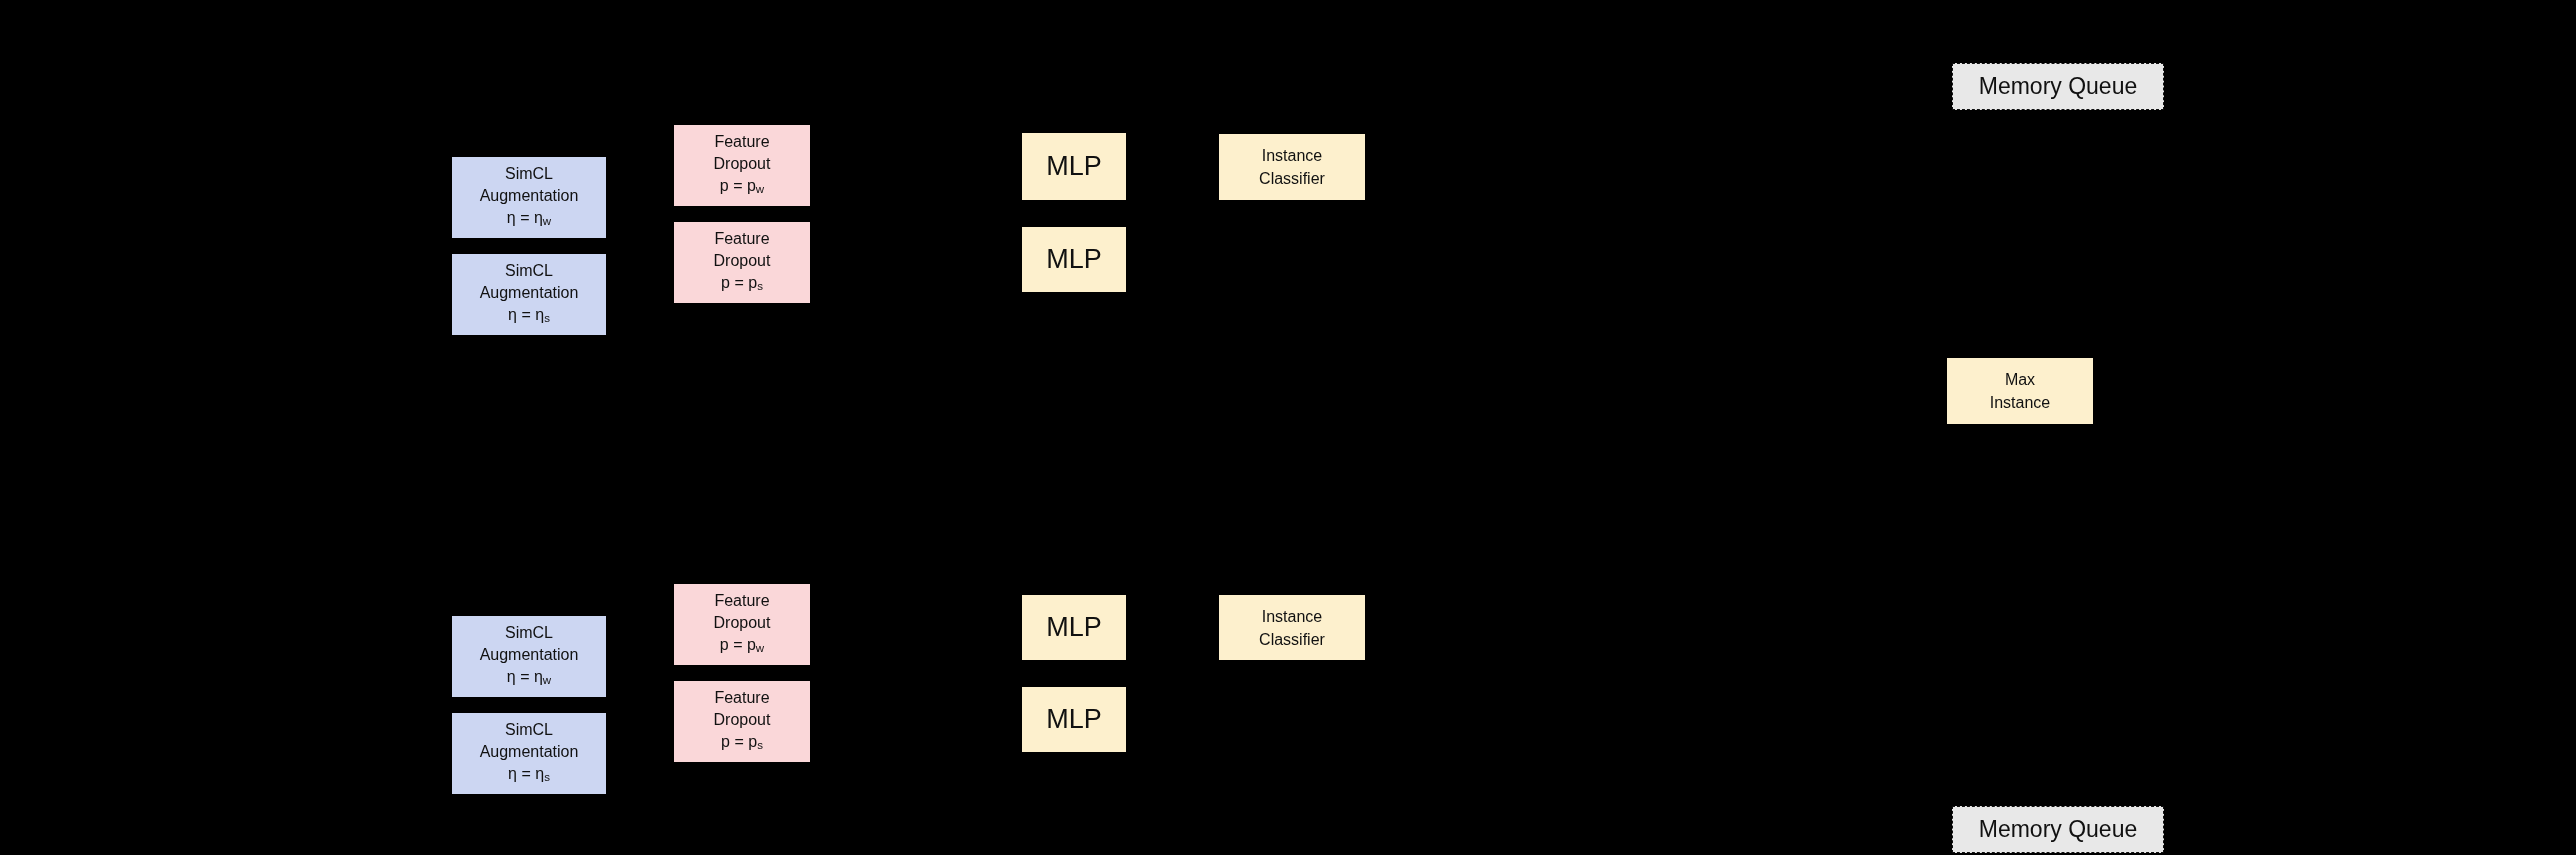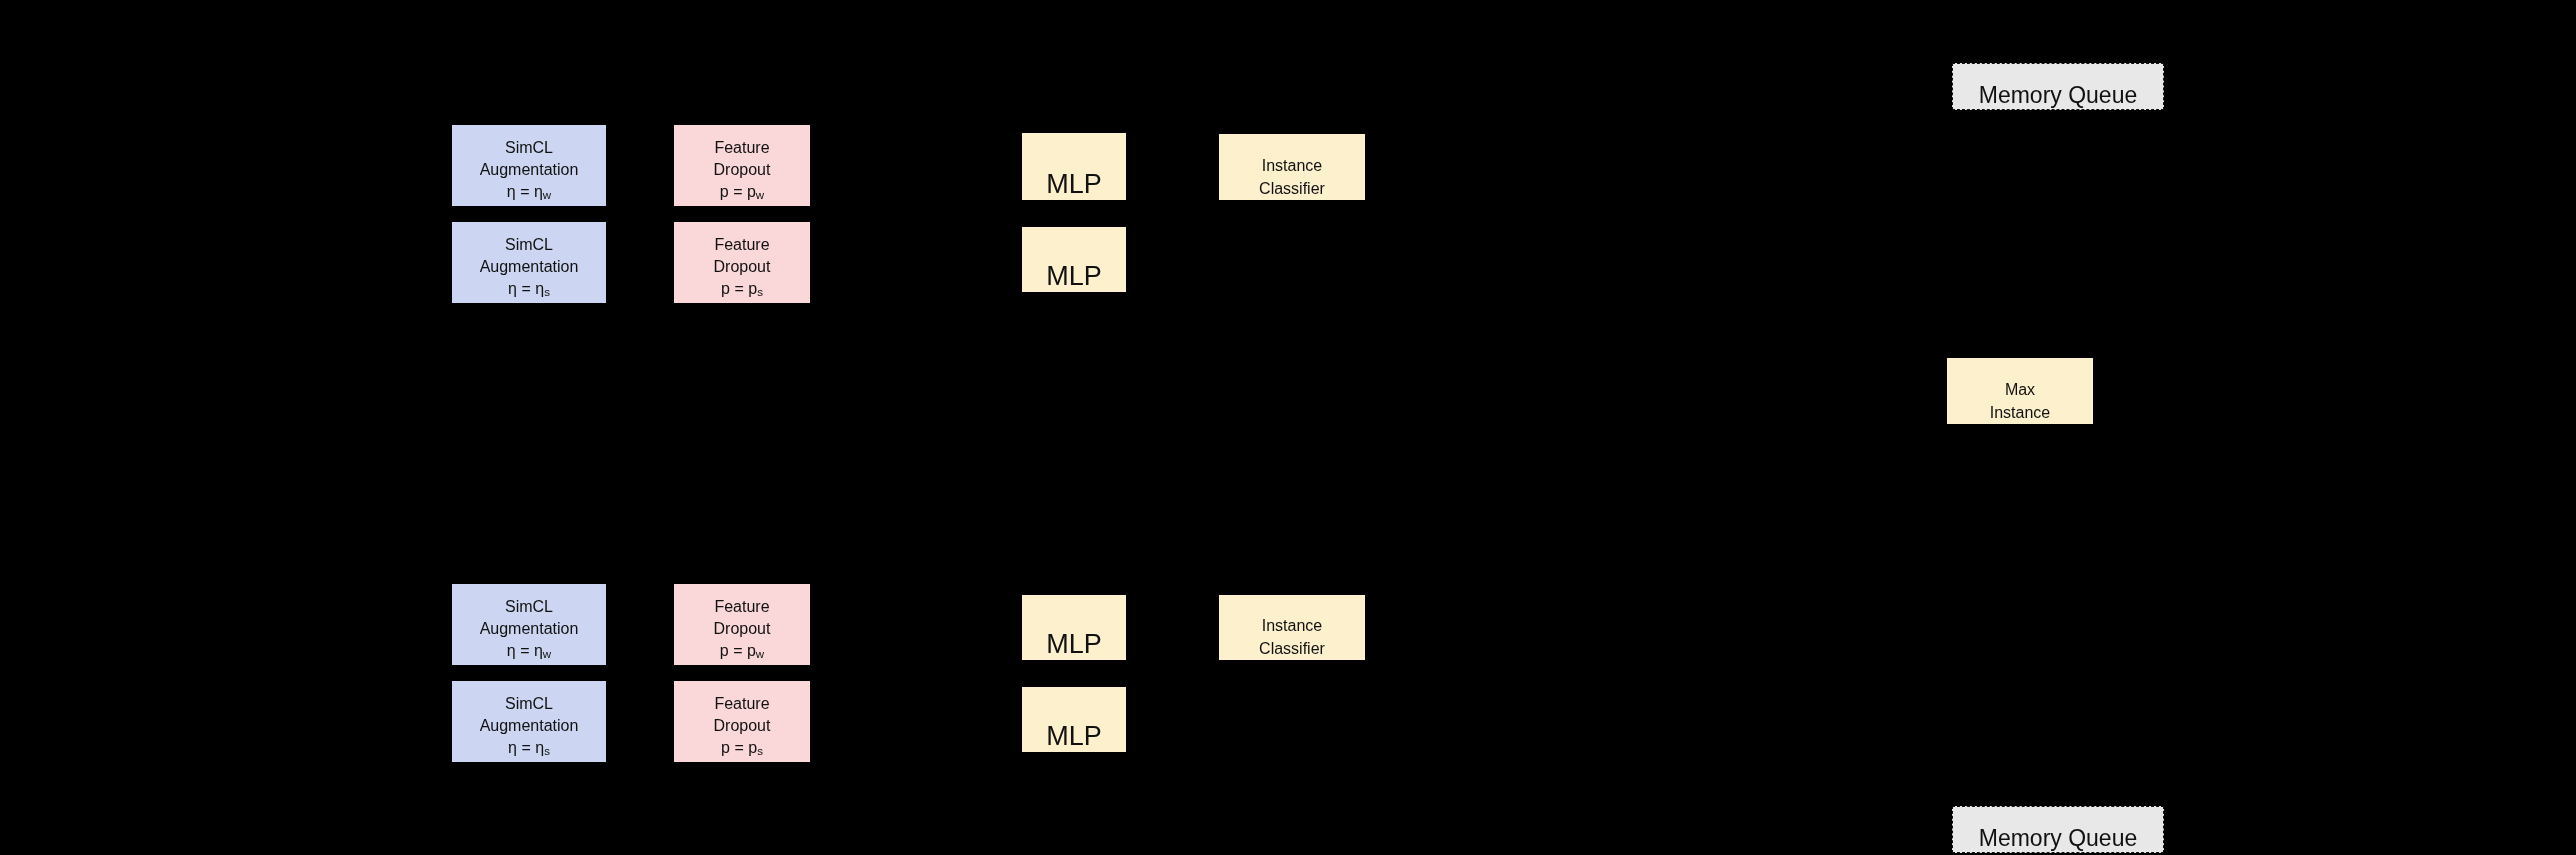--- a/index.html
+++ b/index.html
@@ -14,30 +14,31 @@
     background: #000000;
     overflow: hidden;
     font-family: "Liberation Sans", sans-serif;
     color: #111111;
   }
   .box {
     position: absolute;
     display: flex;
     flex-direction: column;
     align-items: center;
-    justify-content: flex-end;
+    justify-content: center;
     text-align: center;
     box-sizing: border-box;
   }
   .aug {
     width: 154px;
     height: 81px;
     background: #ccd6f2;
     font-size: 16px;
     line-height: 22px;
+    margin-top: 32px;
   }
   .drop {
     width: 136px;
     height: 81px;
     background: #fad7d9;
     font-size: 16px;
     line-height: 22px;
   }
   .mlp {
     width: 104px;

